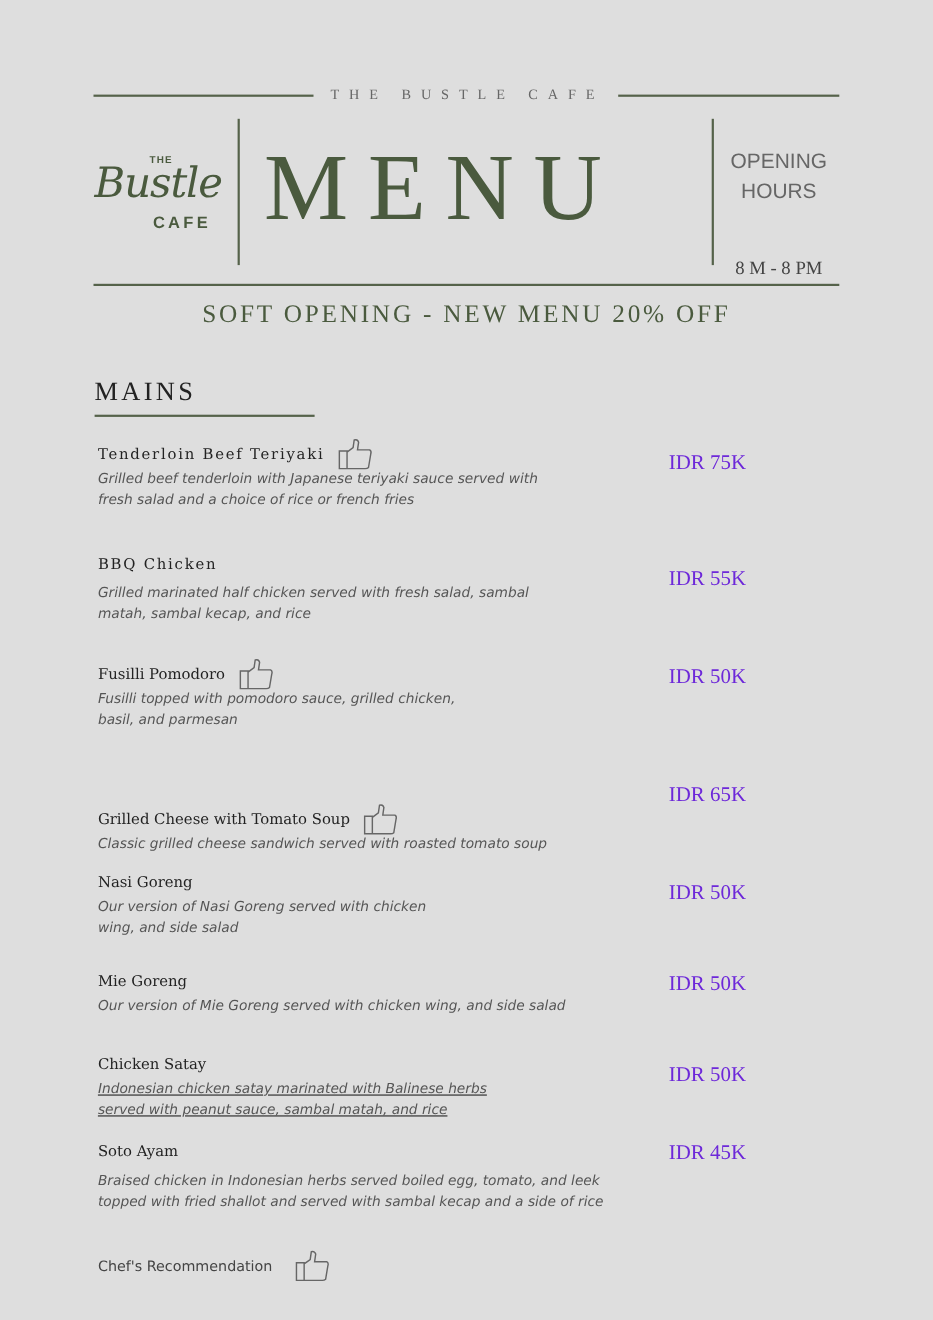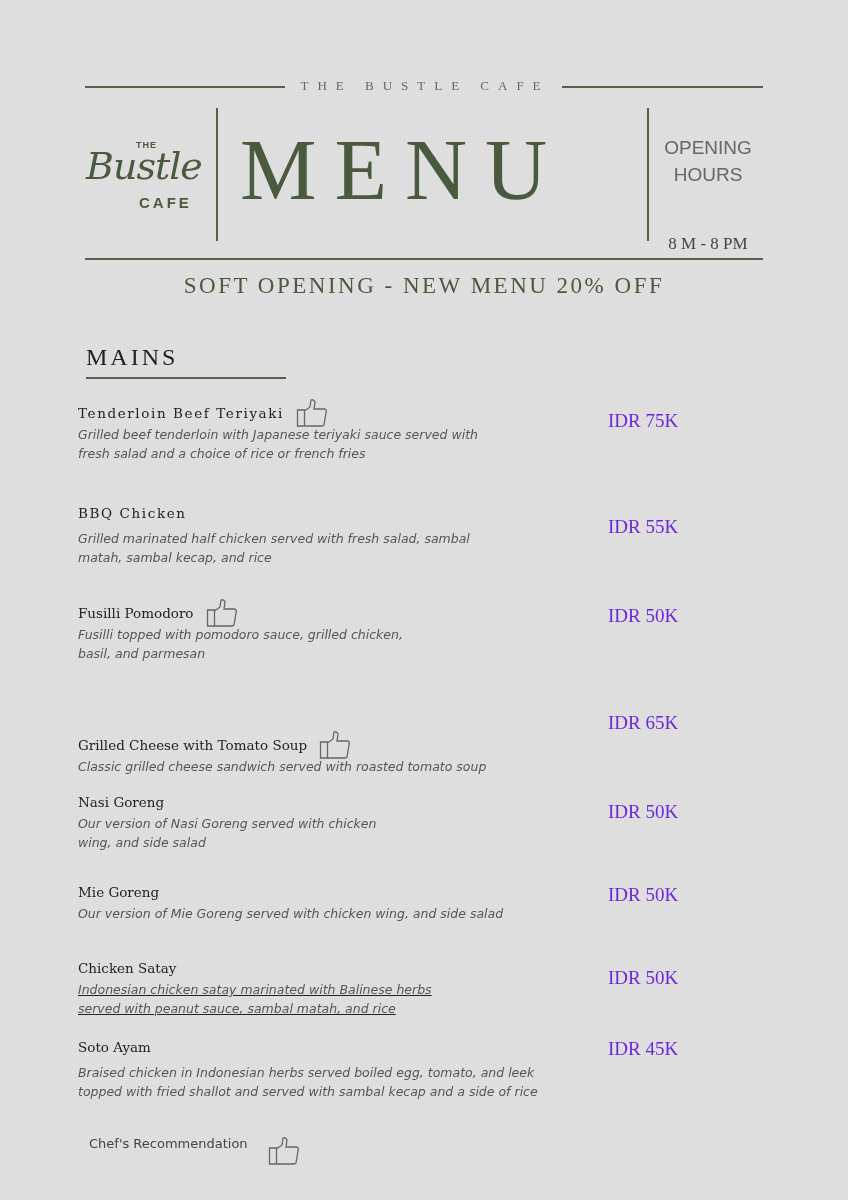--- a/index.html
+++ b/index.html
@@ -28,36 +28,36 @@
   .hours .lbl { font-family: "Liberation Sans", sans-serif; font-size: 19px; line-height: 27px; color: #666; }
   .hours .time { font-family: "Liberation Serif", serif; font-size: 17px; line-height: 26px; color: #444; margin-top: 43px; }
   .promo {
     position: absolute; left: 85px; width: 678px; top: 273px; text-align: center;
     font-family: "Liberation Serif", serif; font-size: 23px; letter-spacing: 2.5px; color: #4a5a3e;
   }
   .section-title {
     position: absolute; left: 86px; top: 344px; font-family: "Liberation Serif", serif;
     font-size: 24px; letter-spacing: 3px; color: #222;
   }
-  .item { position: absolute; left: 78px; width: 520px; }
+  .item { position: absolute; left: 89px; width: 520px; }
   .item .name {
     font-family: "DejaVu Serif", serif; font-size: 13.5px; color: #222;
     display: inline-flex; align-items: center; gap: 12px; height: 22px;
   }
   .item .name.spaced { letter-spacing: 1.6px; }
   .item .desc {
     font-family: "DejaVu Sans", sans-serif; font-style: italic; font-size: 12.5px;
     color: #555; line-height: 19px; margin-top: 1px; font-weight: 300;
   }
   .price {
     position: absolute; left: 608px; font-family: "Liberation Serif", serif;
     font-size: 19px; color: #6d28d9;
   }
   .thumb { display: inline-block; width: 32px; height: 30px; }
-  .legend { position: absolute; left: 89px; top: 1136px; display: flex; gap: 20px; }
+  .legend { position: absolute; left: 89px; top: 1136px; display: flex; align-items: center; gap: 20px; }
   .legend .txt { font-family: "DejaVu Sans", sans-serif; font-size: 13px; color: #444; }
 </style>
 </head>
 <body>
 
 <div class="hline" style="left:85px; top:86px; width:200px;"></div>
 <div class="hline" style="left:562px; top:86px; width:201px;"></div>
 <div class="brand-top">THE BUSTLE CAFE</div>
 
 <div class="logo">

